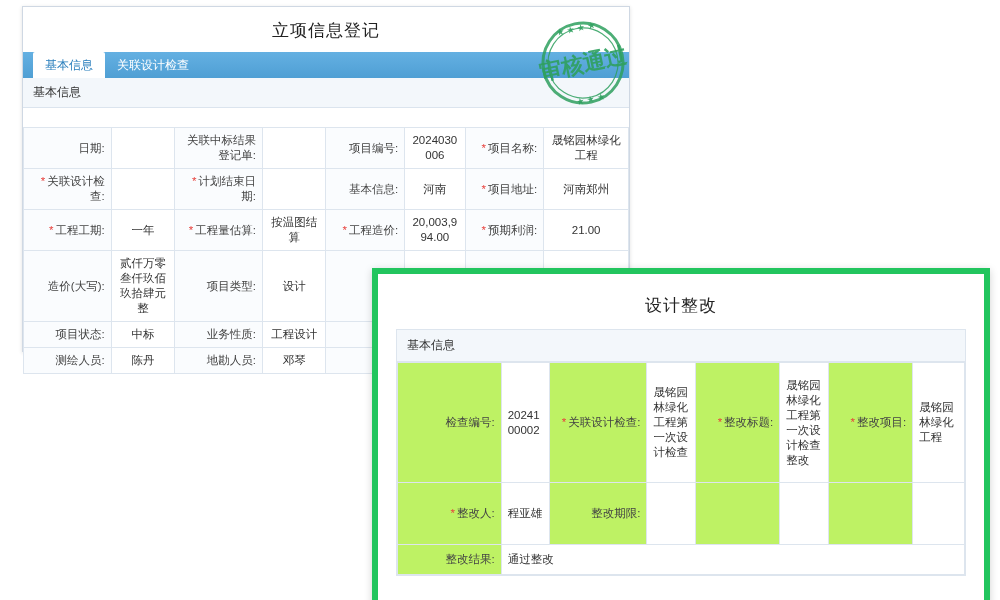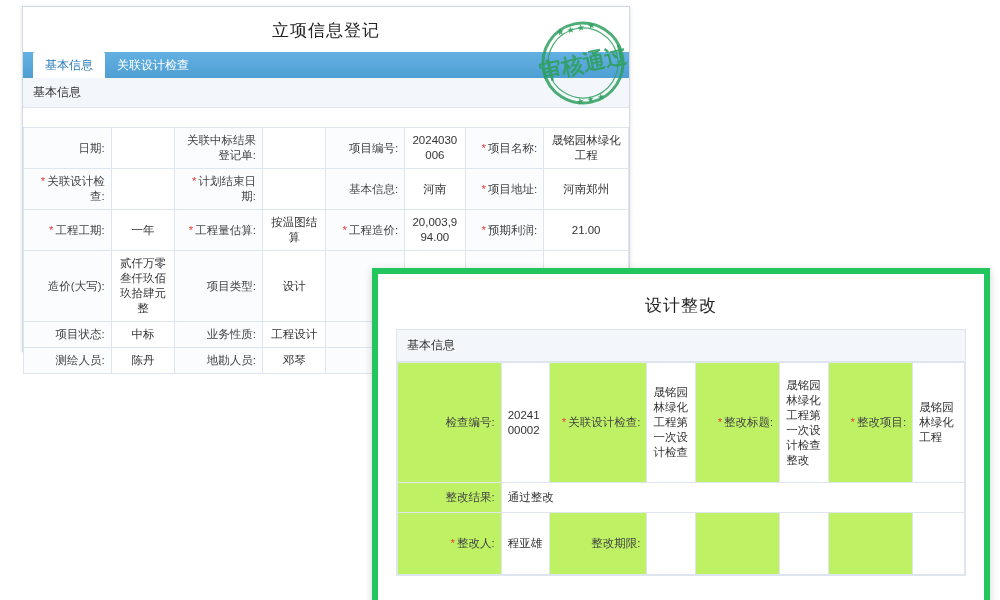--- a/index.html
+++ b/index.html
@@ -283,31 +283,31 @@
         <td class="lbl"><span>检查编号:</span></td>
         <td class="val narrow">2024100002</td>
         <td class="lbl"><span class="req">*</span><span>关联设计检查:</span></td>
         <td class="val narrow">晟铭园林绿化工程第一次设计检查</td>
         <td class="lbl"><span class="req">*</span><span>整改标题:</span></td>
         <td class="val narrow">晟铭园林绿化工程第一次设计检查整改</td>
         <td class="lbl"><span class="req">*</span><span>整改项目:</span></td>
         <td class="val narrow">晟铭园林绿化工程</td>
       </tr>
 
-      <tr style="height:30px">
-        <td class="lbl">整改结果:</td>
-        <td class="val" colspan="7">通过整改</td>
-      </tr>
-
       <tr style="height:62px">
         <td class="lbl"><span class="req">*</span><span>整改人:</span></td>
         <td class="val narrow">程亚雄</td>
         <td class="lbl"><span>整改期限:</span></td>
         <td class="val"></td>
         <td class="lbl"></td>
         <td class="val"></td>
         <td class="lbl"></td>
         <td class="val"></td>
       </tr>
+
+      <tr style="height:30px">
+        <td class="lbl">整改结果:</td>
+        <td class="val" colspan="7">通过整改</td>
+      </tr>
     </tbody>
       </table>
   </div>
 </div>
 
 </body></html>

